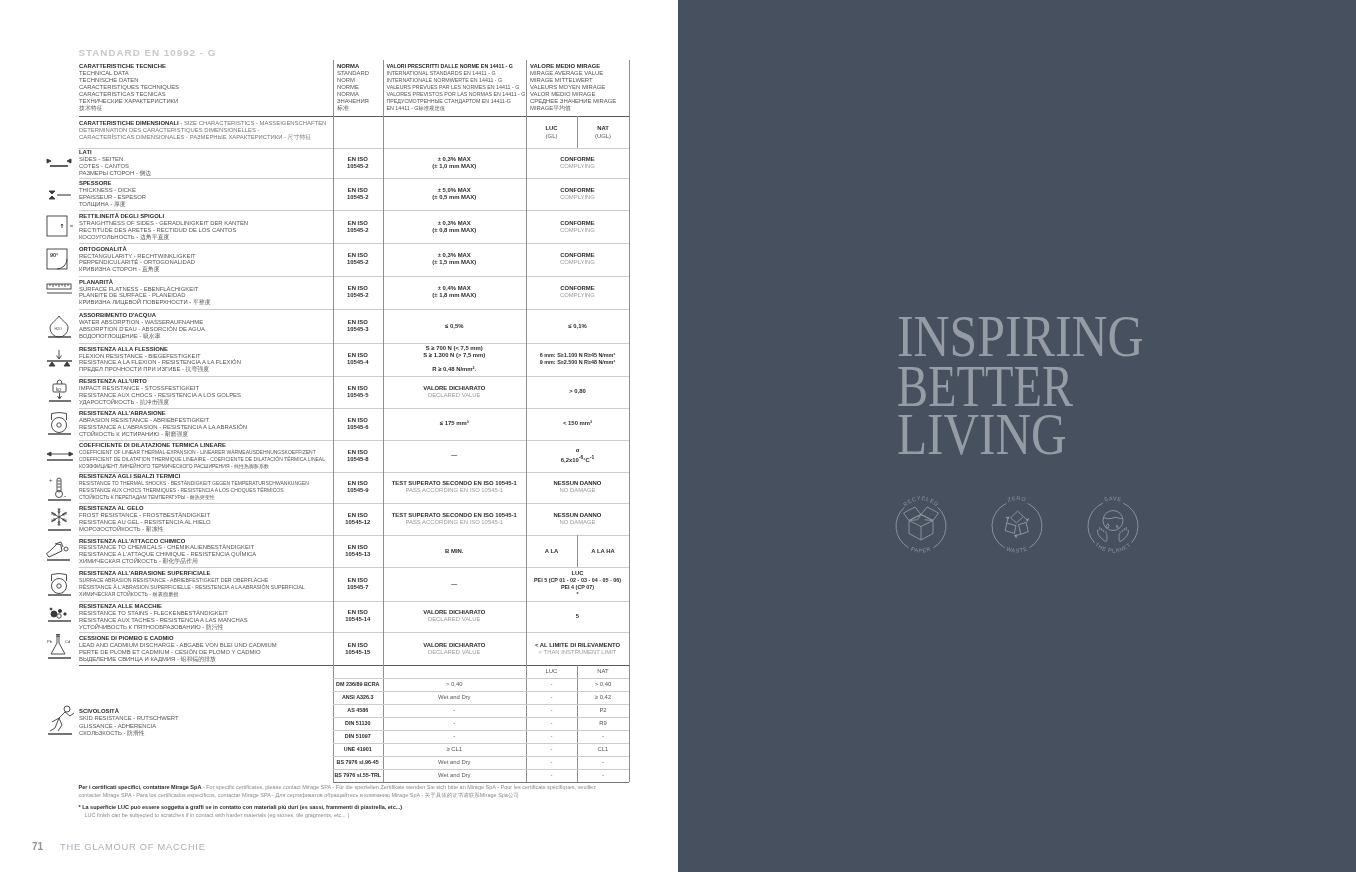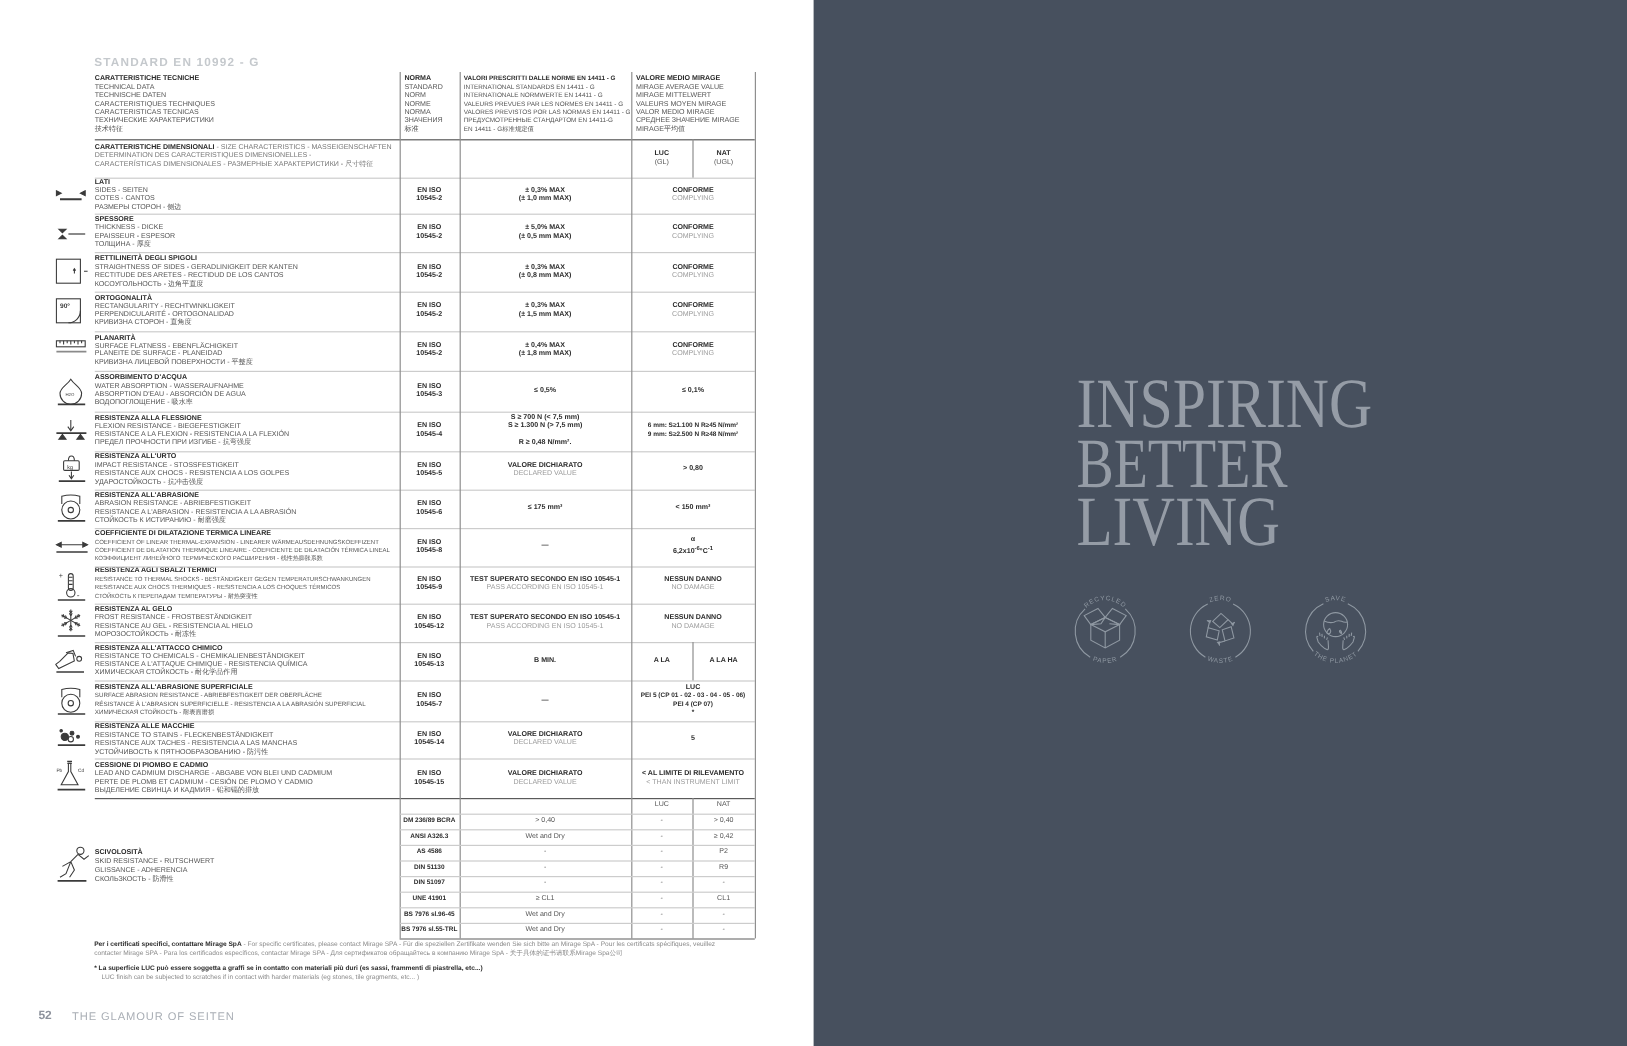--- a/index.html
+++ b/index.html
@@ -475,22 +475,22 @@
 <div style="position:absolute;left:577.0px;top:768.6px;width:52.0px;height:12.9px;font-size:5.9px;line-height:6.0px;text-align:center;display:flex;flex-direction:column;justify-content:center;white-space:nowrap;">
     <div style="color:#555">-</div>
   </div>
 <div style="position:absolute;left:333.0px;top:768.58px;width:296.0px;height:1px;background:#cccccc"></div>
 <div style="position:absolute;left:333.0px;top:781.52px;width:296.0px;height:1.2px;background:#777"></div>
 <div class="abs" style="left:78.5px;top:782.5px;width:552px;font-size:5.5px;line-height:8.2px;color:#8a8a8a"><span style="color:#2b2b2b;font-weight:bold">Per i certificati specifici, contattare Mirage SpA</span> - For specific certificates, please contact Mirage SPA - Für die speziellen Zertifikate wenden Sie sich bitte an Mirage SpA - Pour les certificats spécifiques, veuillez<br>contacter Mirage SPA - Para  los certificados específicos, contactar Mirage SPA - Для сертификатов обращайтесь в компанию Mirage SpA - 关于具体的证书请联系Mirage Spa公司</div>
 <div class="abs" style="left:78.5px;top:803px;width:560px;font-size:5.5px;line-height:8.2px">
     <div style="color:#2b2b2b;font-weight:bold">* La superficie LUC  può essere soggetta a graffi se in contatto con materiali più duri (es sassi, frammenti di piastrella, etc...)</div>
     <div style="color:#8a8a8a;padding-left:6px">LUC finish can be subjected to scratches if in contact with harder materials (eg stones, tile gragments, etc... )</div>
   </div>
-<div class="abs" style="left:32px;top:841px;font-size:10px;font-weight:bold;color:#8d929c">52</div>
-<div class="abs" style="left:60px;top:841.5px;font-size:9.3px;letter-spacing:0.75px;color:#a9aeb5">THE GLAMOUR OF SEITEN</div>
+<div class="abs" style="left:32px;top:841px;font-size:10px;font-weight:bold;color:#8d929c">71</div>
+<div class="abs" style="left:60px;top:841.5px;font-size:9.3px;letter-spacing:0.75px;color:#a9aeb5">THE GLAMOUR OF MACCHIE</div>
 <svg class="abs" style="left:46px;top:158px" width="26" height="12" viewBox="0 0 26 12" fill="none" stroke="#3a3a3a" stroke-width="0.9">
     <path d="M1 1 L5 3 L1 5 Z" fill="#3a3a3a"></path>
     <path d="M25 1 L21 3 L25 5 Z" fill="#3a3a3a"></path>
     <line x1="4" y1="8" x2="22" y2="8" stroke-width="1.6"></line>
   </svg>
 <svg class="abs" style="left:46px;top:190px" width="26" height="12" viewBox="0 0 26 12" fill="none" stroke="#3a3a3a" stroke-width="0.9">
     <path d="M3 1 L6 4 L9 1 Z" fill="#3a3a3a"></path>
     <path d="M3 9 L6 6 L9 9 Z" fill="#3a3a3a"></path>
     <line x1="11" y1="5" x2="25" y2="5" stroke-width="1.8" stroke="#8a8a8a"></line>
   </svg>

